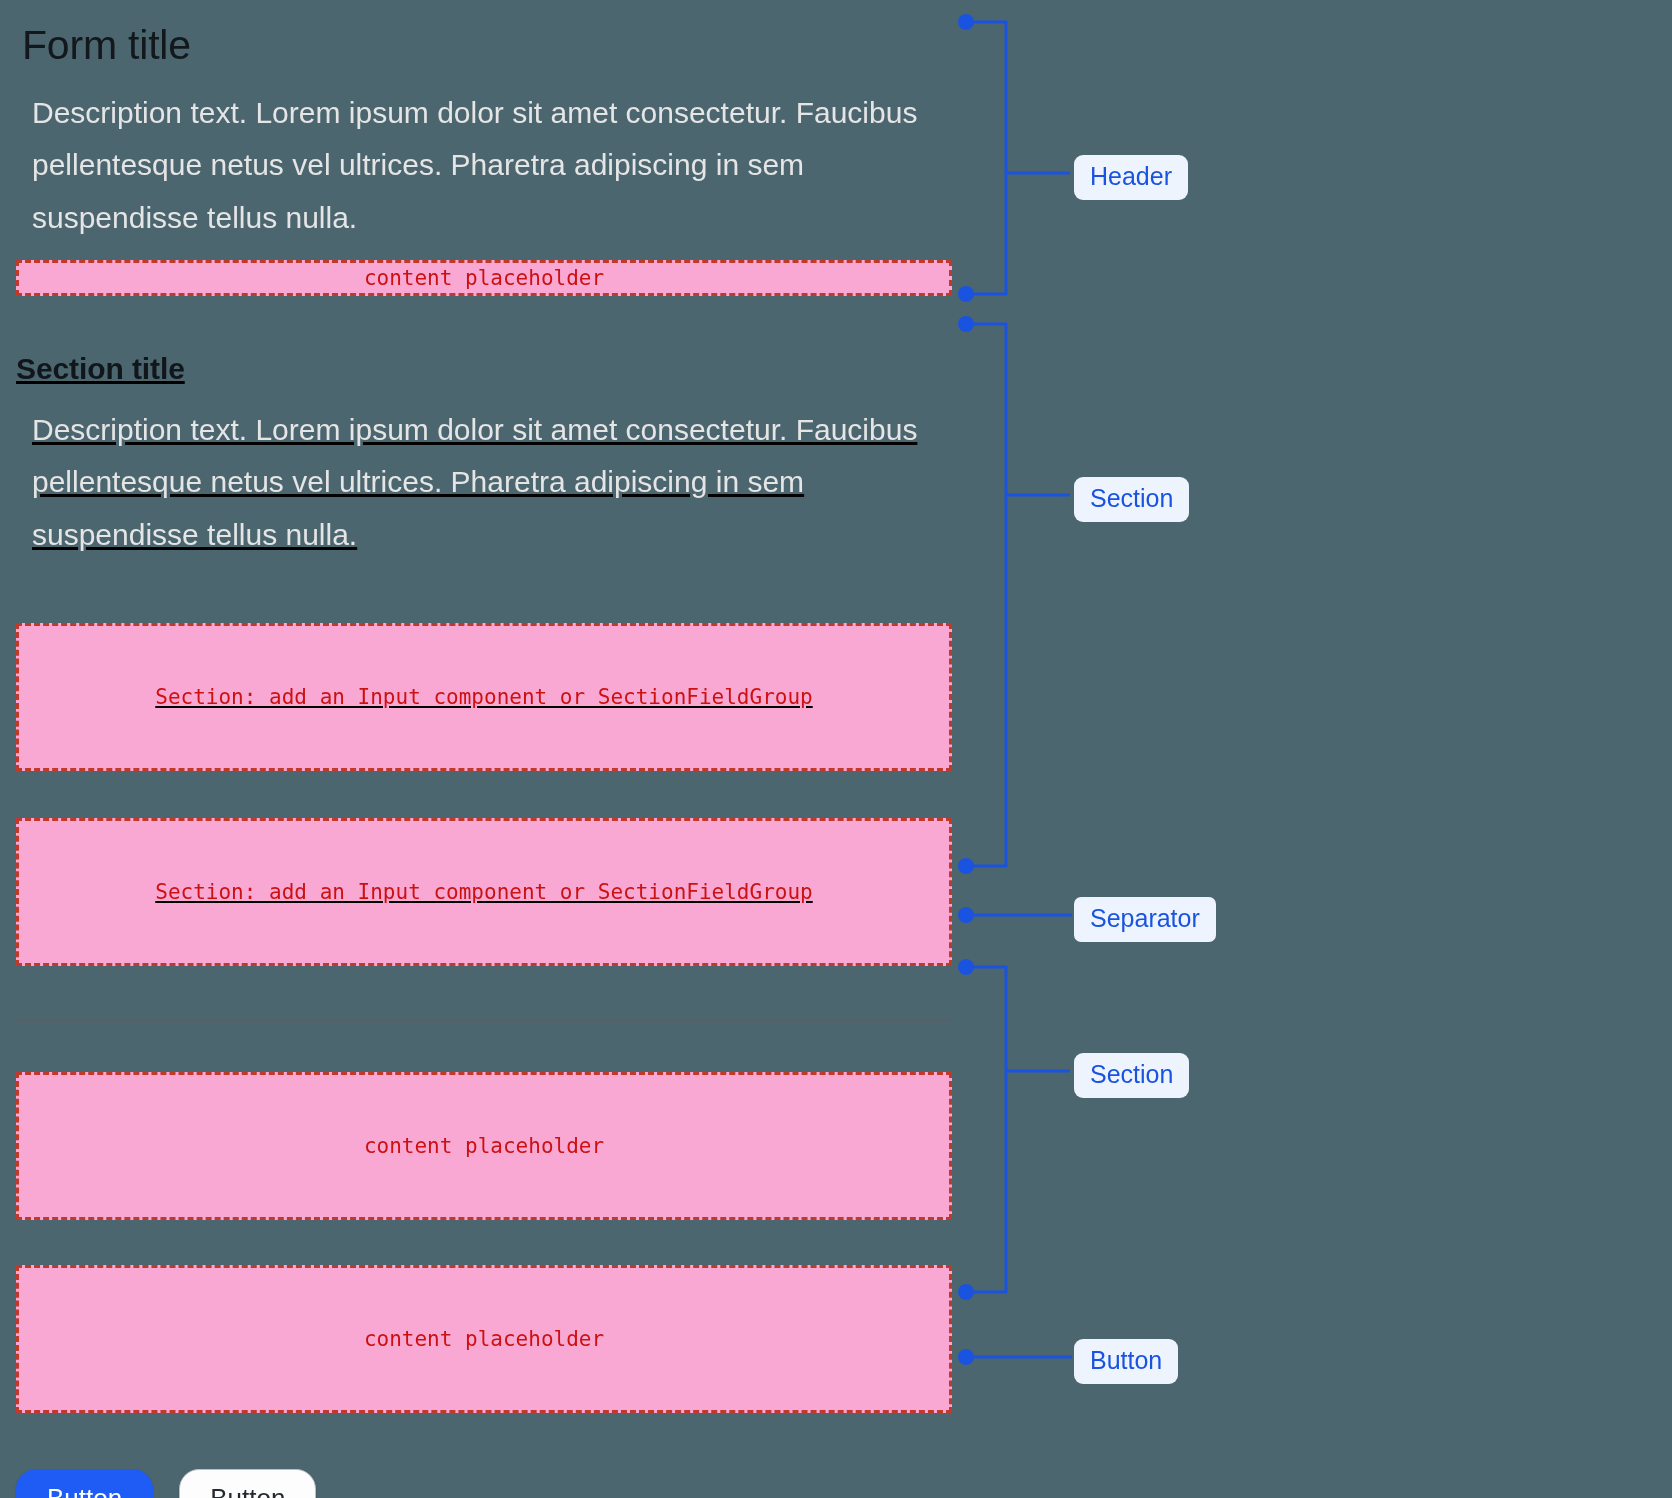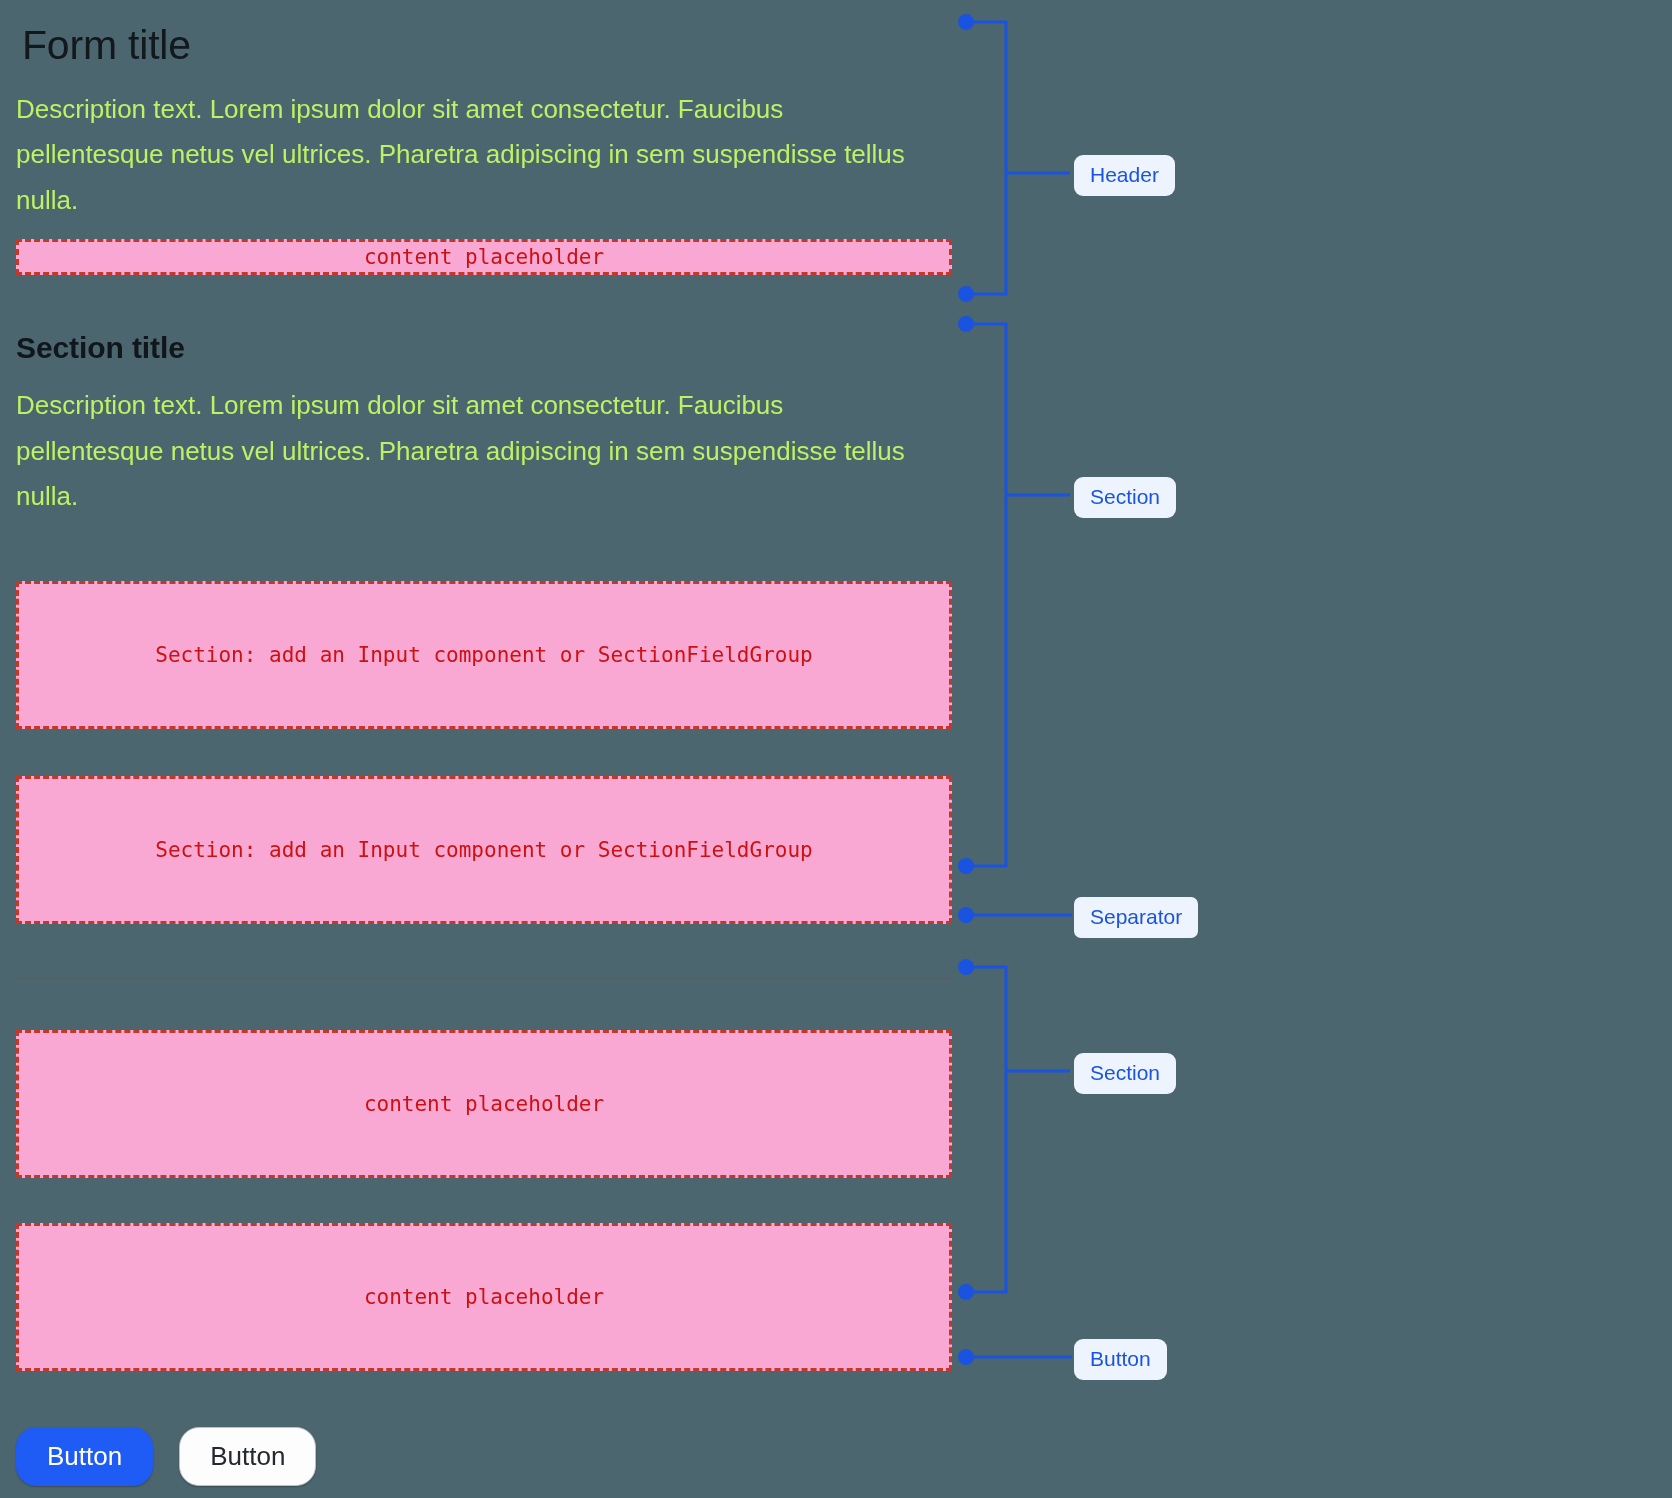--- a/index.html
+++ b/index.html
@@ -35,25 +35,25 @@
   .section-title {
     font-size: 30px;
     line-height: 1.15;
     color: #10161a;
     font-weight: 700;
     margin: 0;
     letter-spacing: -0.1px;
   }
 
   .desc {
-    font-size: 26px;
+    font-size: 30px;
     line-height: 1.74;
-    color: #bef264;
+    color: #e5e5e5;
     font-weight: 400;
-    margin: 18px 0 0 0;
+    margin: 18px 0 0 16px;
     max-width: 910px;
   }
 
   
   .ph {
     background: #f9a8d4;
     border: 3px dashed #c0392b;
     color: #cc1111;
     font-family: "DejaVu Sans Mono", monospace;
     font-size: 21px;
@@ -101,40 +101,40 @@
     inset: 0;
     pointer-events: none;
   }
   #annotations svg { position:absolute; left:0; top:0; }
 
   .anno-label {
     position: absolute;
     background: #eef4fe;
     color: #1a53e0;
     font-family: "Liberation Sans", sans-serif;
-    font-size: 21px;
+    font-size: 25px;
     line-height: 1;
     padding: 9px 16px 11px 16px;
     border-radius: 9px;
     white-space: nowrap;
     pointer-events: auto;
   }
 </style>
 </head>
 <body>
 
 <div id="form-column">
 
   <div>
     <h1 class="form-title">Form title</h1>
     <p class="desc">Description text. Lorem ipsum dolor sit amet consectetur. Faucibus pellentesque netus vel ultrices. Pharetra adipiscing in sem suspendisse tellus nulla.</p>
     <div class="ph ph-thin">content placeholder</div>
   </div>
 
-  <div style="margin-top:56px;">
+  <div style="margin-top:56px;text-decoration:underline;">
     <h2 class="section-title">Section title</h2>
     <p class="desc">Description text. Lorem ipsum dolor sit amet consectetur. Faucibus pellentesque netus vel ultrices. Pharetra adipiscing in sem suspendisse tellus nulla.</p>
     <div class="ph ph-tall" style="margin-top:62px;">Section: add an Input component or SectionFieldGroup</div>
     <div class="ph ph-tall" style="margin-top:47px;">Section: add an Input component or SectionFieldGroup</div>
   </div>
 
   <hr class="separator" style="margin-top:54px;">
 
   <div style="margin-top:51px;">
     <div class="ph ph-tall">content placeholder</div>

